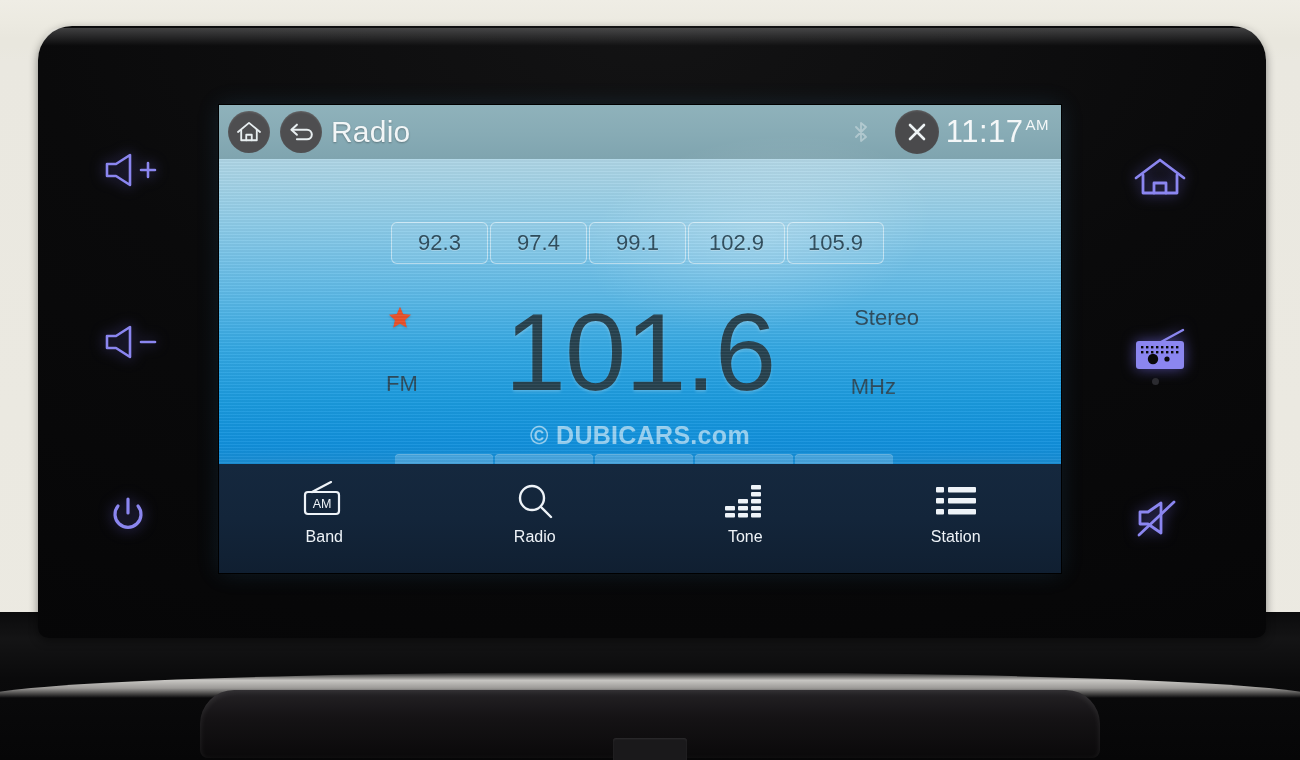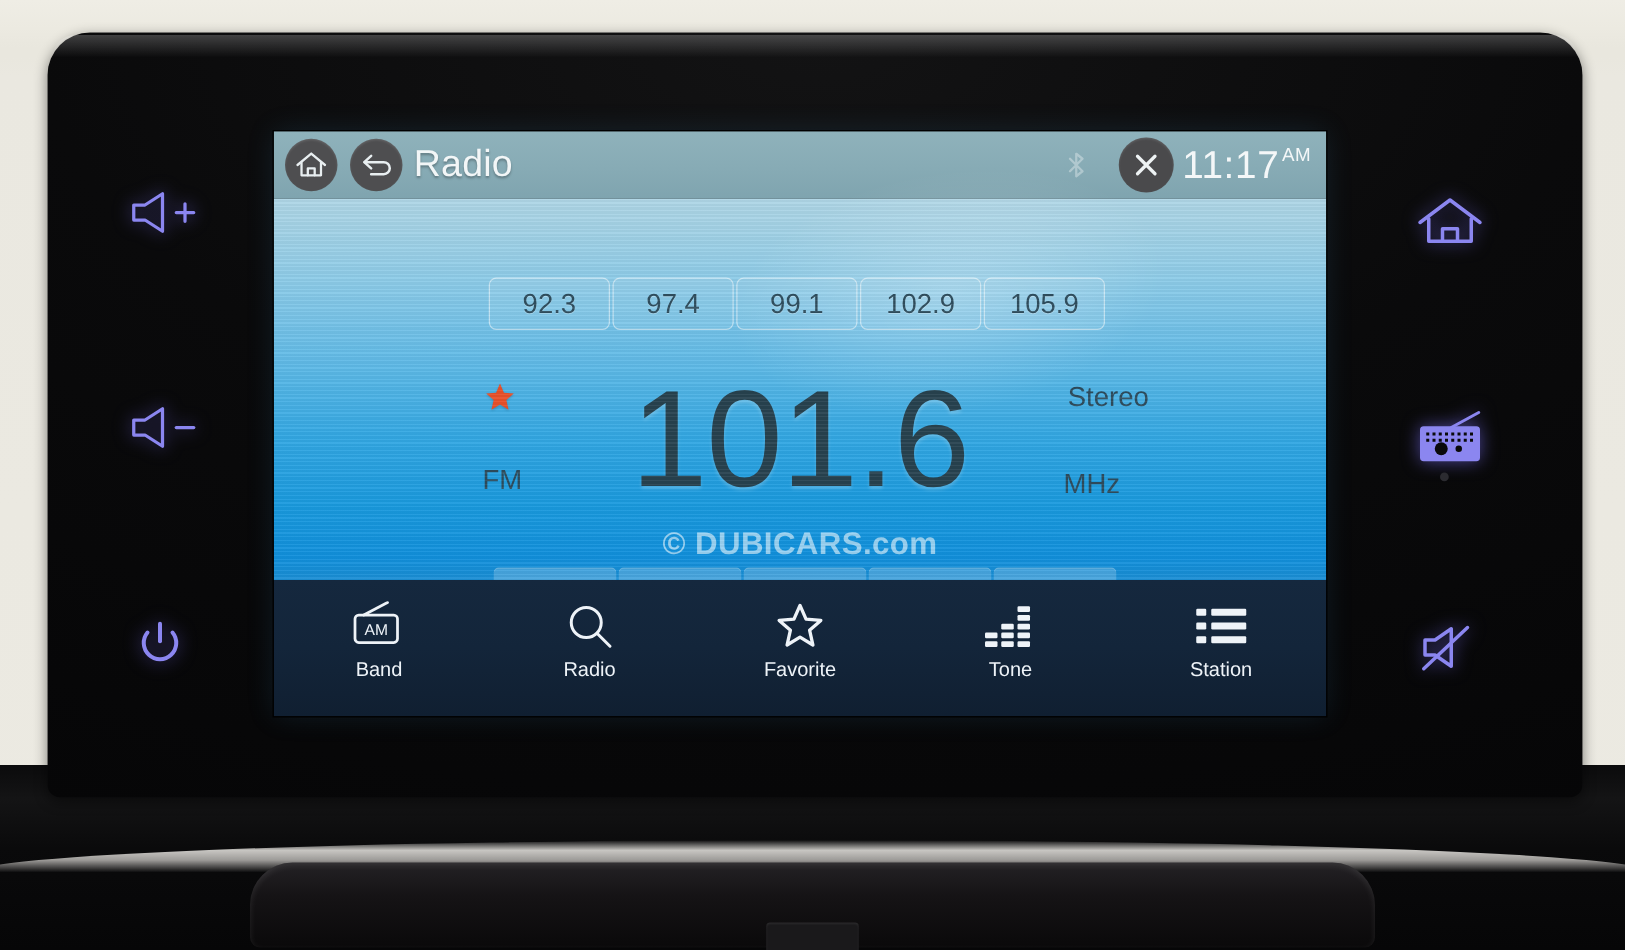--- a/index.html
+++ b/index.html
@@ -69,21 +69,21 @@
   .k-mute    { left:1120px;top:490px; width:76px; height:56px; }
   .k-dot{
     position:absolute; left:1152px; top:378px; width:7px; height:7px;
     border-radius:50%; background:#2b2b30;
   }
 
   
   .screen{
     position:absolute; left:219px; top:105px; width:842px; height:468px;
     overflow:hidden;
-    background:#000000;
+    background:#bef264;
     box-shadow:0 0 0 1px #000, 0 0 22px rgba(60,140,190,.16);
   }
 
   
   .titlebar{
     position:relative; height:54px;
     background:linear-gradient(180deg,#8fb2bb 0%,#87abb5 55%,#7fa4af 100%);
     display:flex; align-items:center;
   }
   .circle-btn{
@@ -399,28 +399,20 @@
     <div class="navitem">
       <div class="navicon">
         <svg width="40" height="40" viewBox="0 0 40 40" fill="none" stroke="#eef3f8" stroke-width="2.4" stroke-linecap="round">
           <circle cx="17" cy="17" r="12"></circle>
           <path d="M26 26 L36 36"></path>
         </svg>
       </div>
       <div class="navlabel">Radio</div>
     </div>
 
-    <div class="navitem">
-      <div class="navicon">
-        <svg width="42" height="40" viewBox="0 0 24 24" fill="none" stroke="#eef3f8" stroke-width="1.6" stroke-linejoin="round">
-          <path d="M12 2 L14.9 8.6 L22 9.2 L16.6 13.9 L18.2 21 L12 17.2 L5.8 21 L7.4 13.9 L2 9.2 L9.1 8.6 Z"></path>
-        </svg>
-      </div>
-      <div class="navlabel">Favorite</div>
-    </div>
 
     <div class="navitem">
       <div class="navicon">
         <svg width="44" height="38" viewBox="0 0 44 38" fill="#eef3f8">
           <rect x="2" y="24" width="10" height="4.6" rx="1"></rect>
           <rect x="2" y="31" width="10" height="4.6" rx="1"></rect>
           <rect x="15" y="17" width="10" height="4.6" rx="1"></rect>
           <rect x="15" y="24" width="10" height="4.6" rx="1"></rect>
           <rect x="15" y="31" width="10" height="4.6" rx="1"></rect>
           <rect x="28" y="3" width="10" height="4.6" rx="1"></rect>

